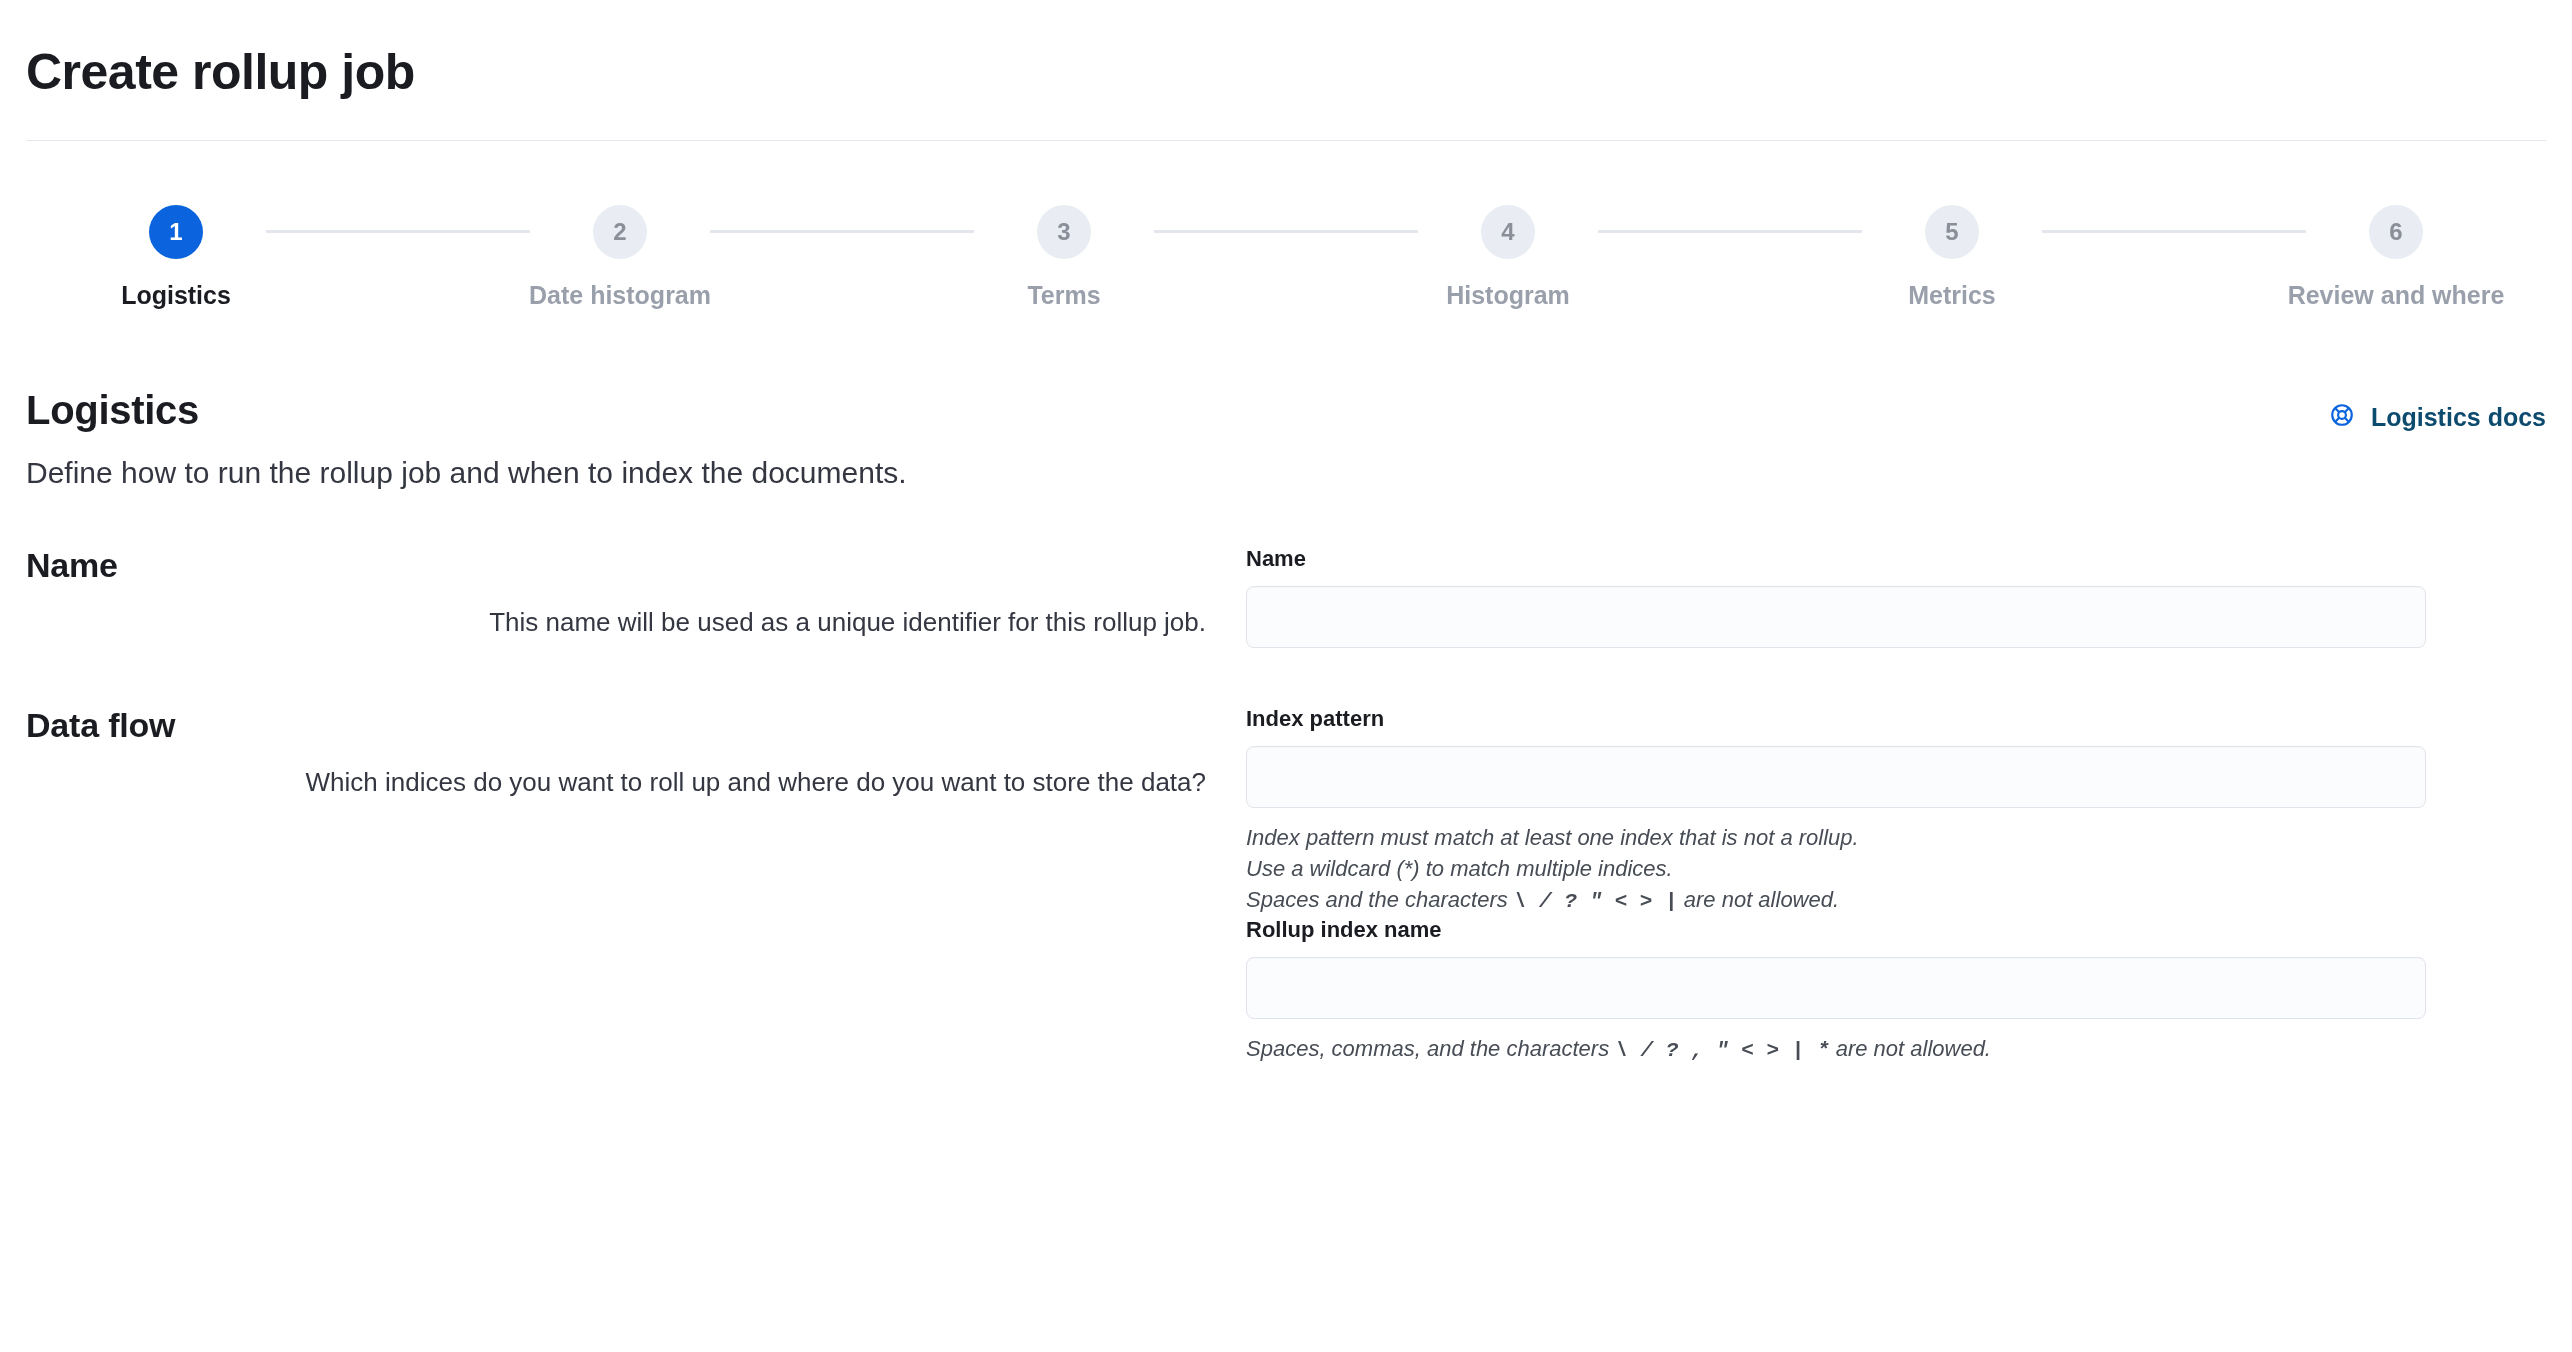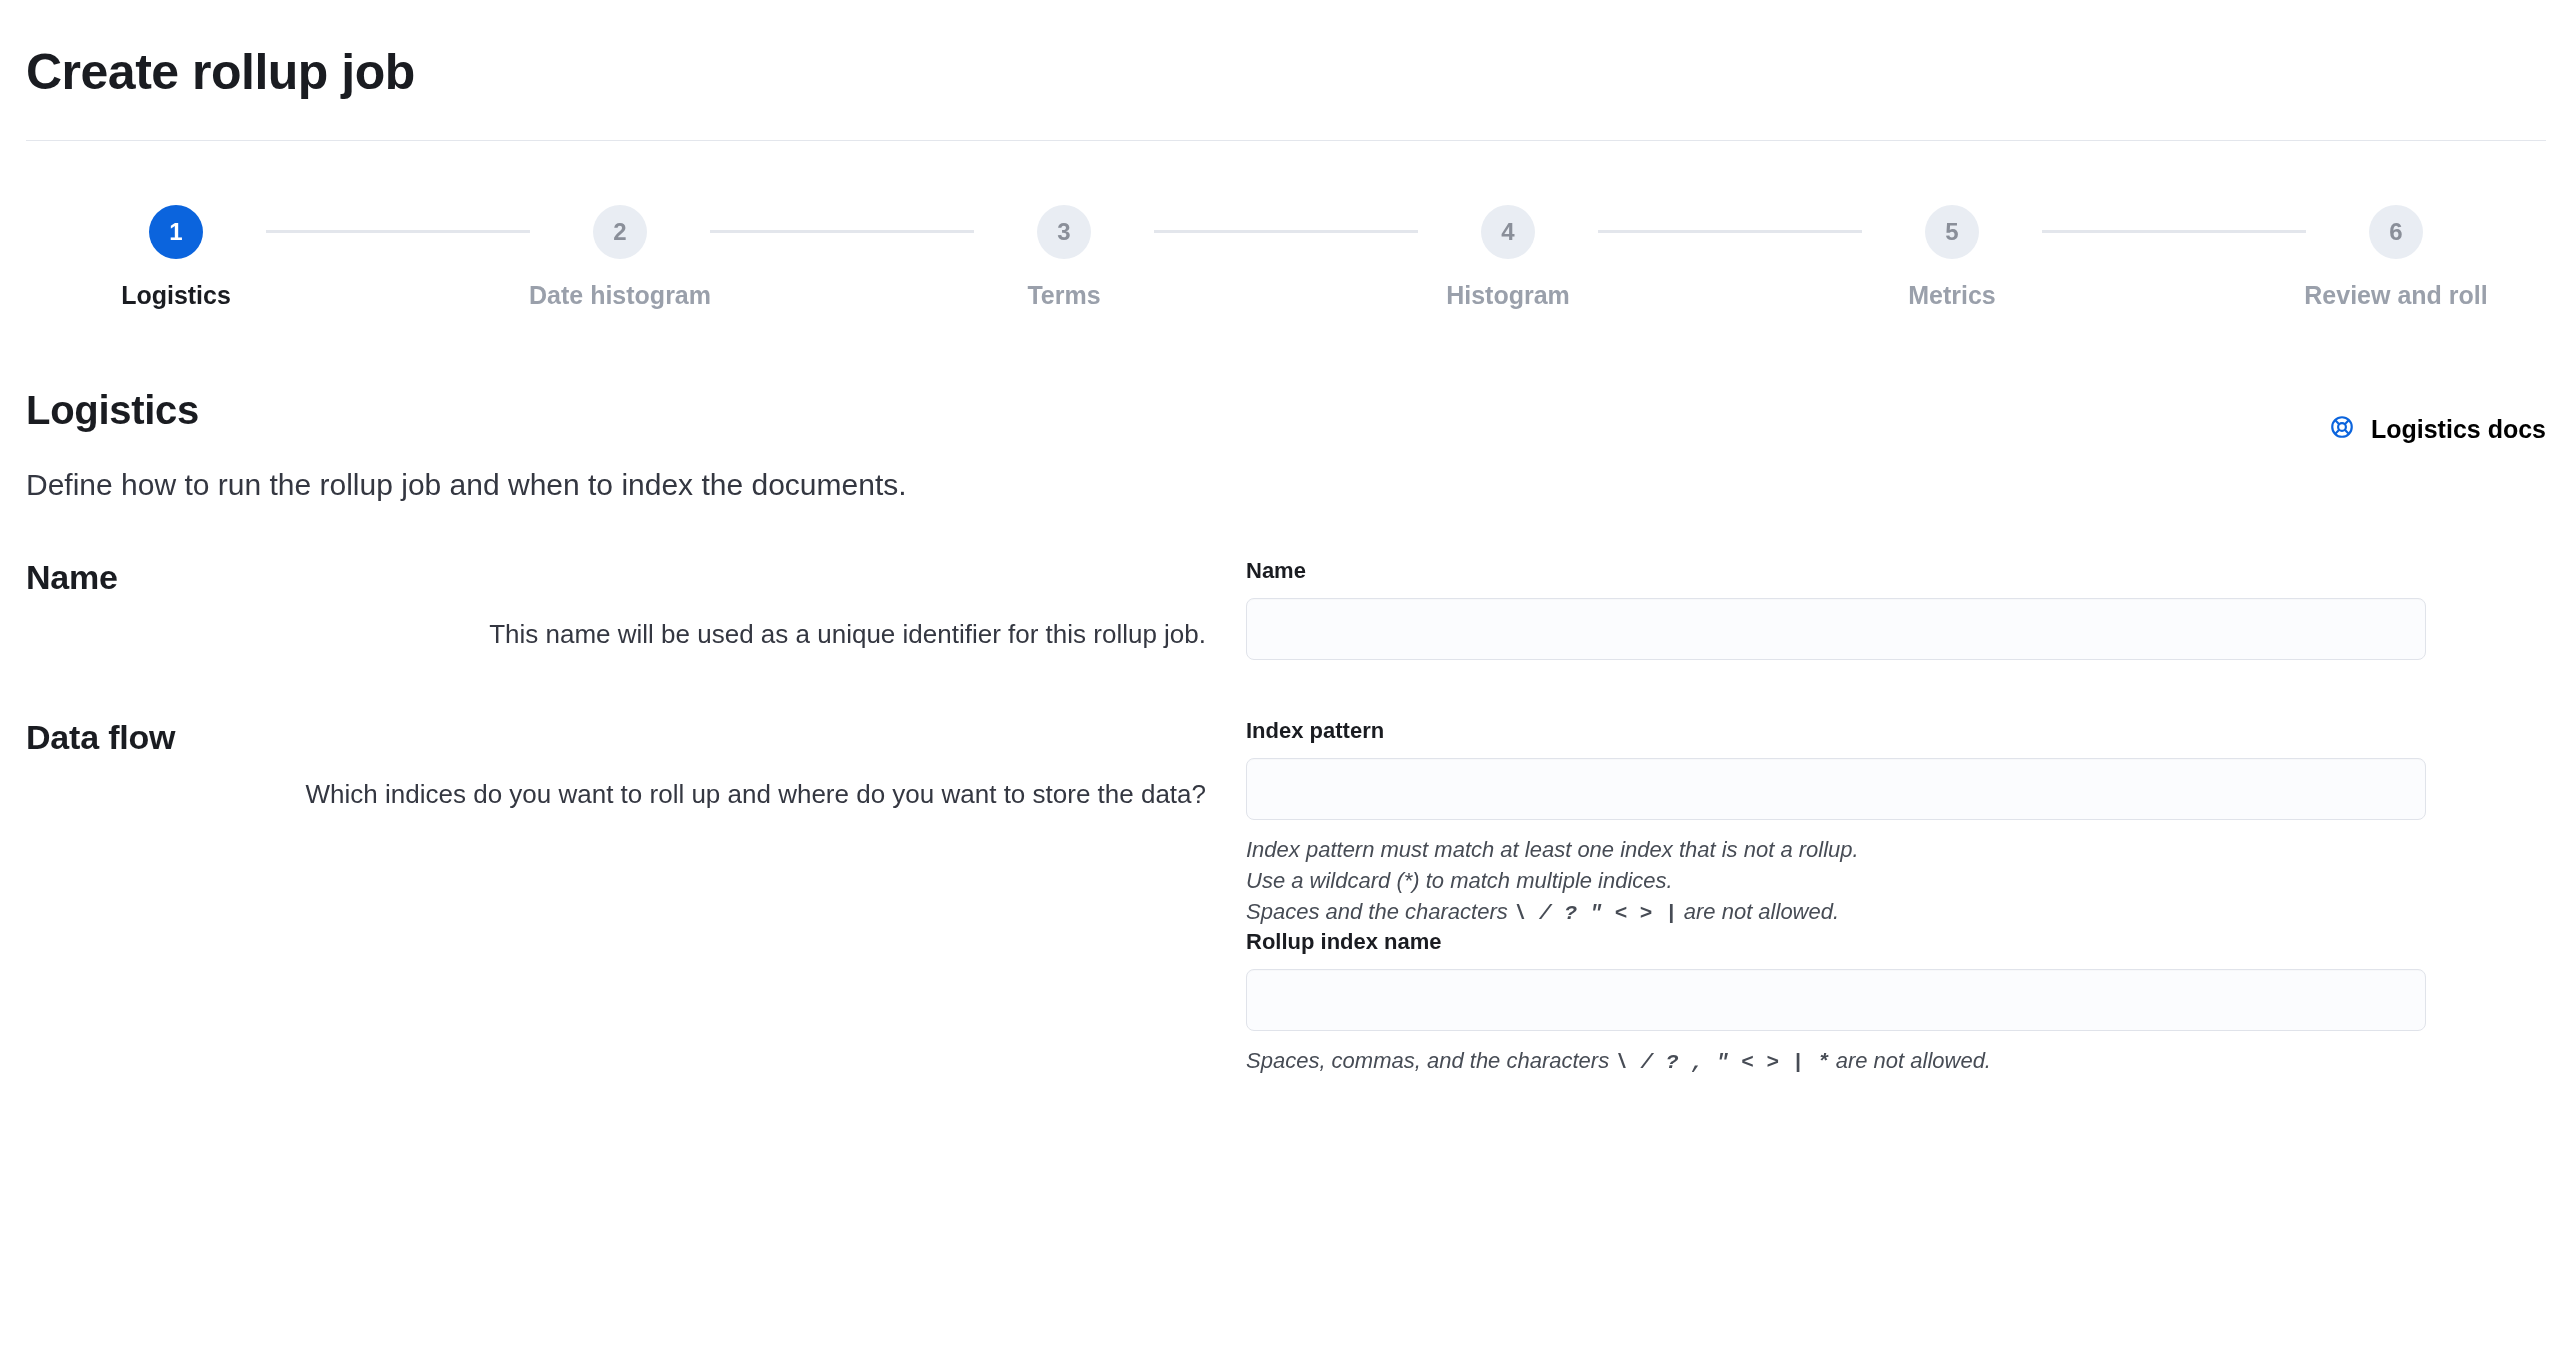--- a/index.html
+++ b/index.html
@@ -92,26 +92,26 @@
   .section-title {
     font-size: 40px;
     font-weight: bold;
     margin: 0;
     letter-spacing: -0.3px;
   }
   .docs-link {
     display: flex;
     align-items: center;
     gap: 16px;
-    color: #000000;
+    color: #0c4a6e;
     font-size: 25px;
     font-weight: bold;
     text-decoration: none;
     cursor: pointer;
-    margin-top: 26px;
+    margin-top: 14px;
   }
   .docs-icon { display: block; }
   .section-desc {
     font-size: 30px;
     color: #343741;
     margin: 22px 0 0 0;
   }
 
   
   .form-row {
@@ -211,21 +211,21 @@
     <div class="step-connector"></div>
 
     <div class="step">
       <div class="step-circle">5</div>
       <div class="step-label">Metrics</div>
     </div>
     <div class="step-connector"></div>
 
     <div class="step">
       <div class="step-circle">6</div>
-      <div class="step-label">Review and roll</div>
+      <div class="step-label">Review and where</div>
     </div>
 
   </div>
 
   <div class="section-head">
     <div>
       <h2 class="section-title">Logistics</h2>
     </div>
     <a class="docs-link">
       <span class="docs-icon">

